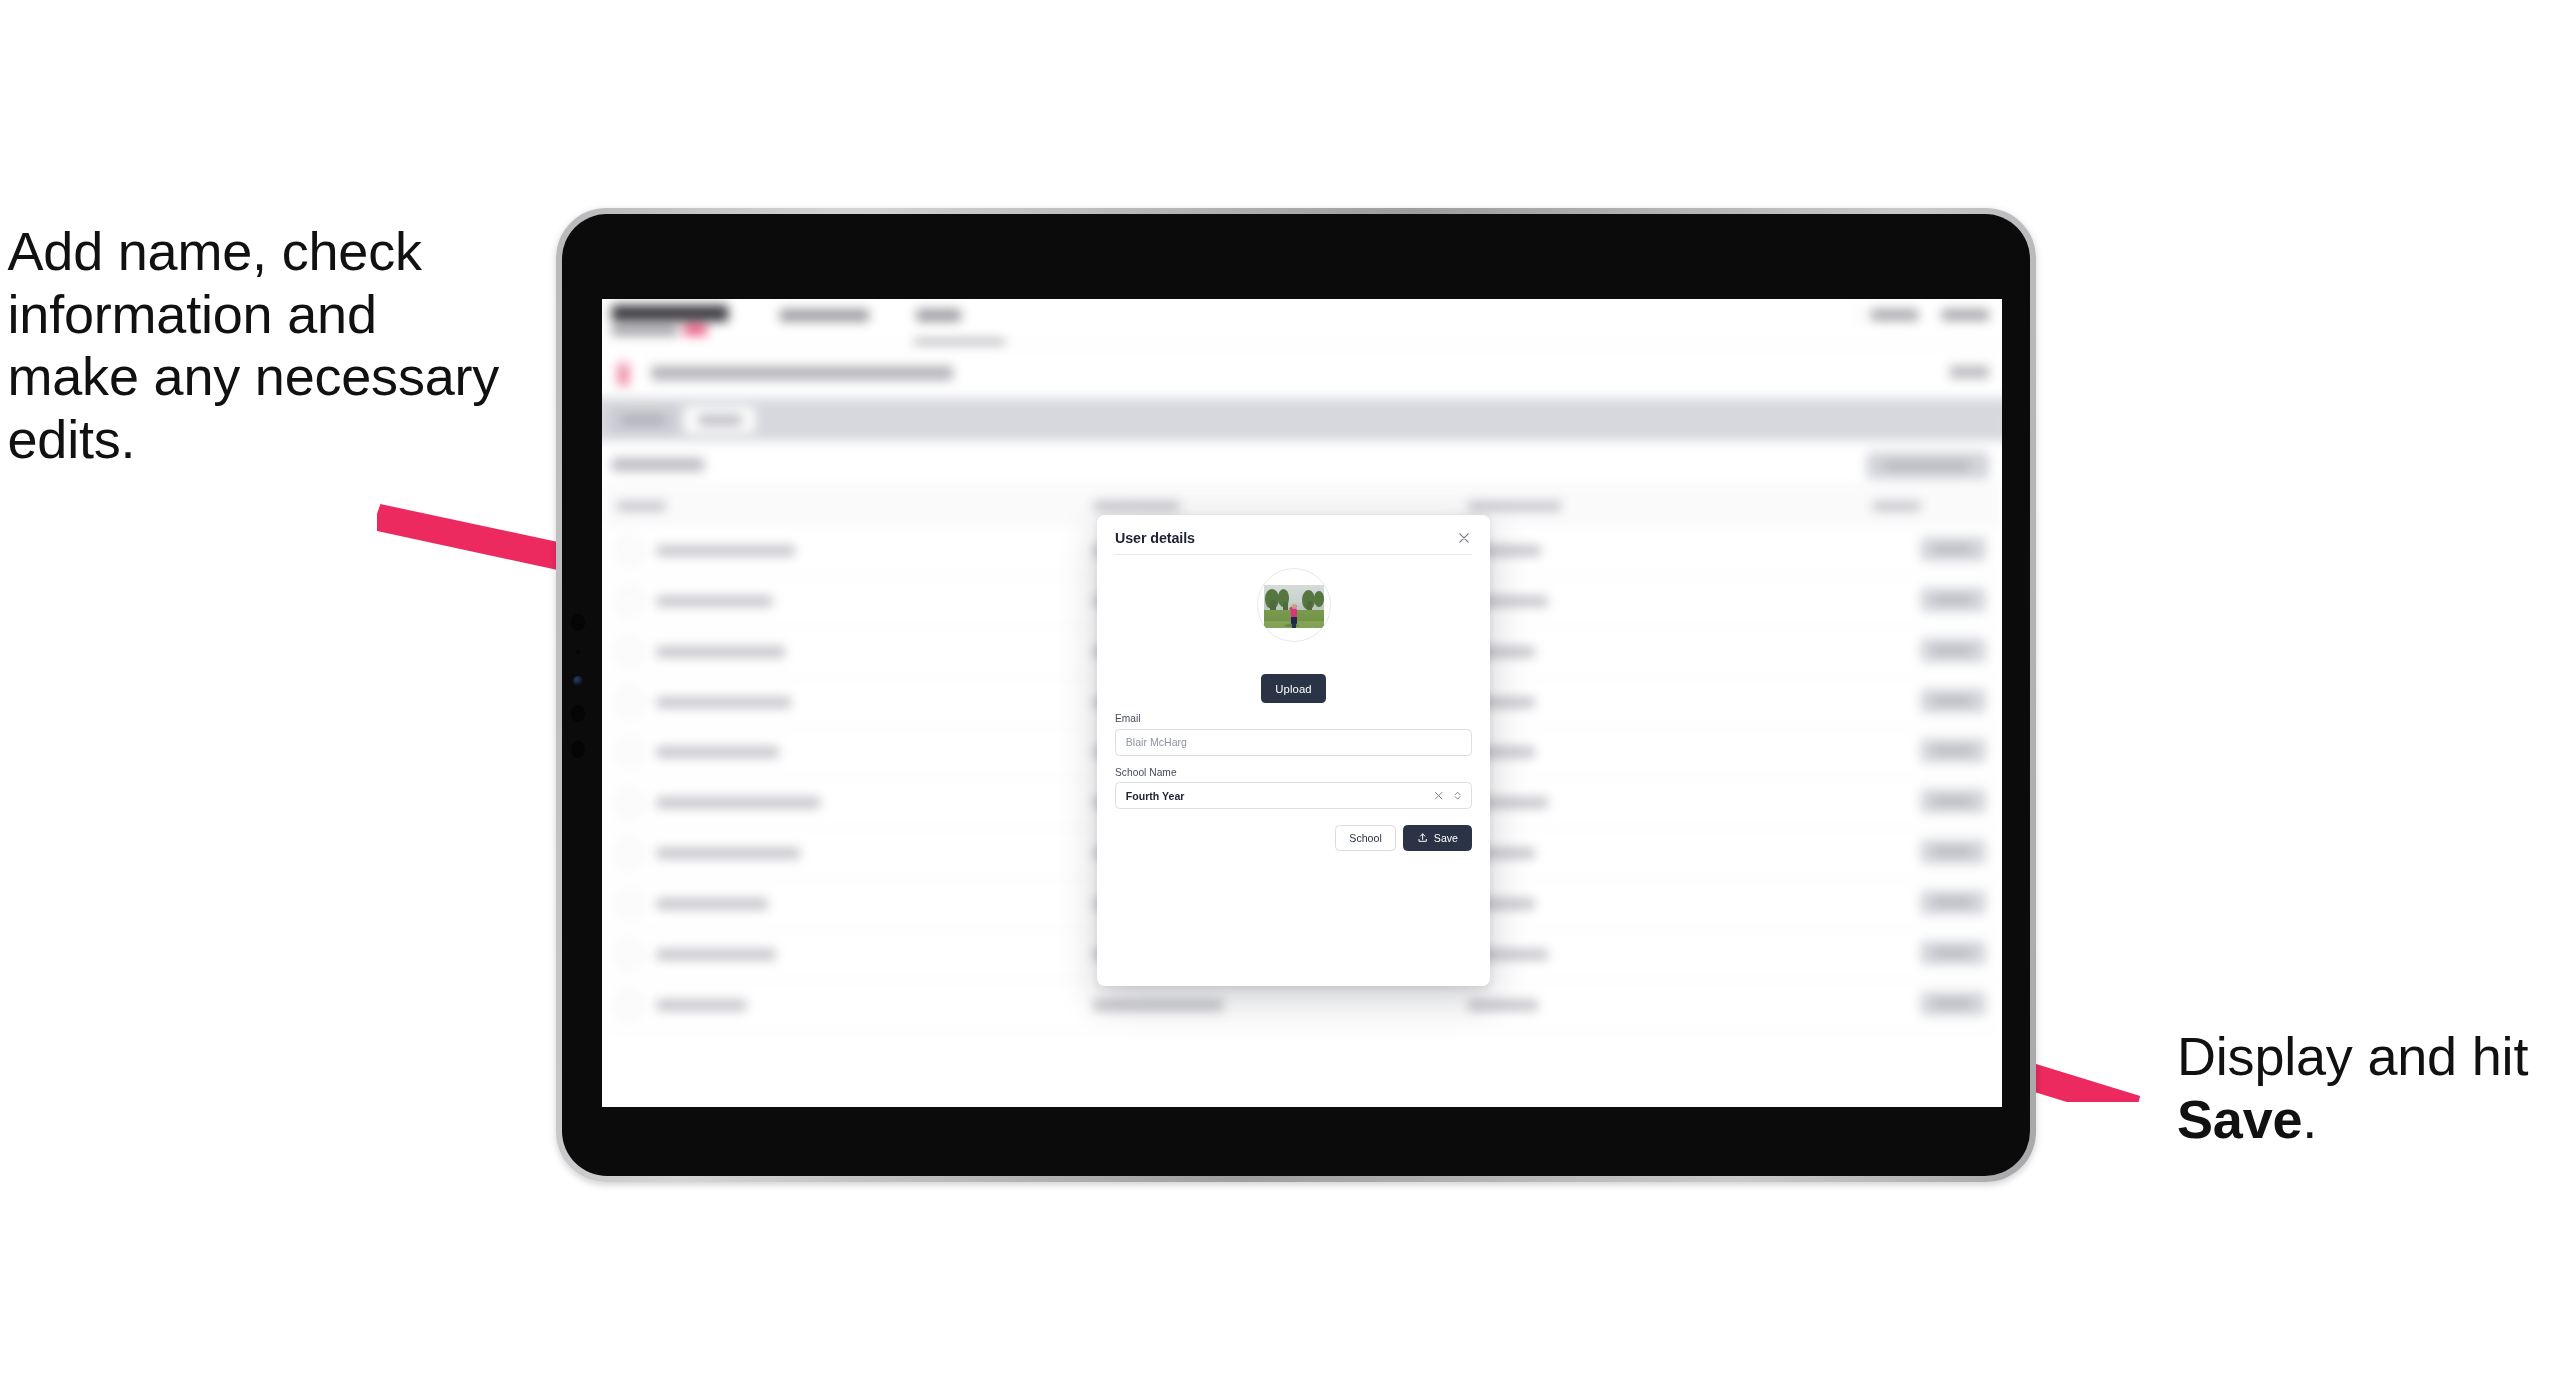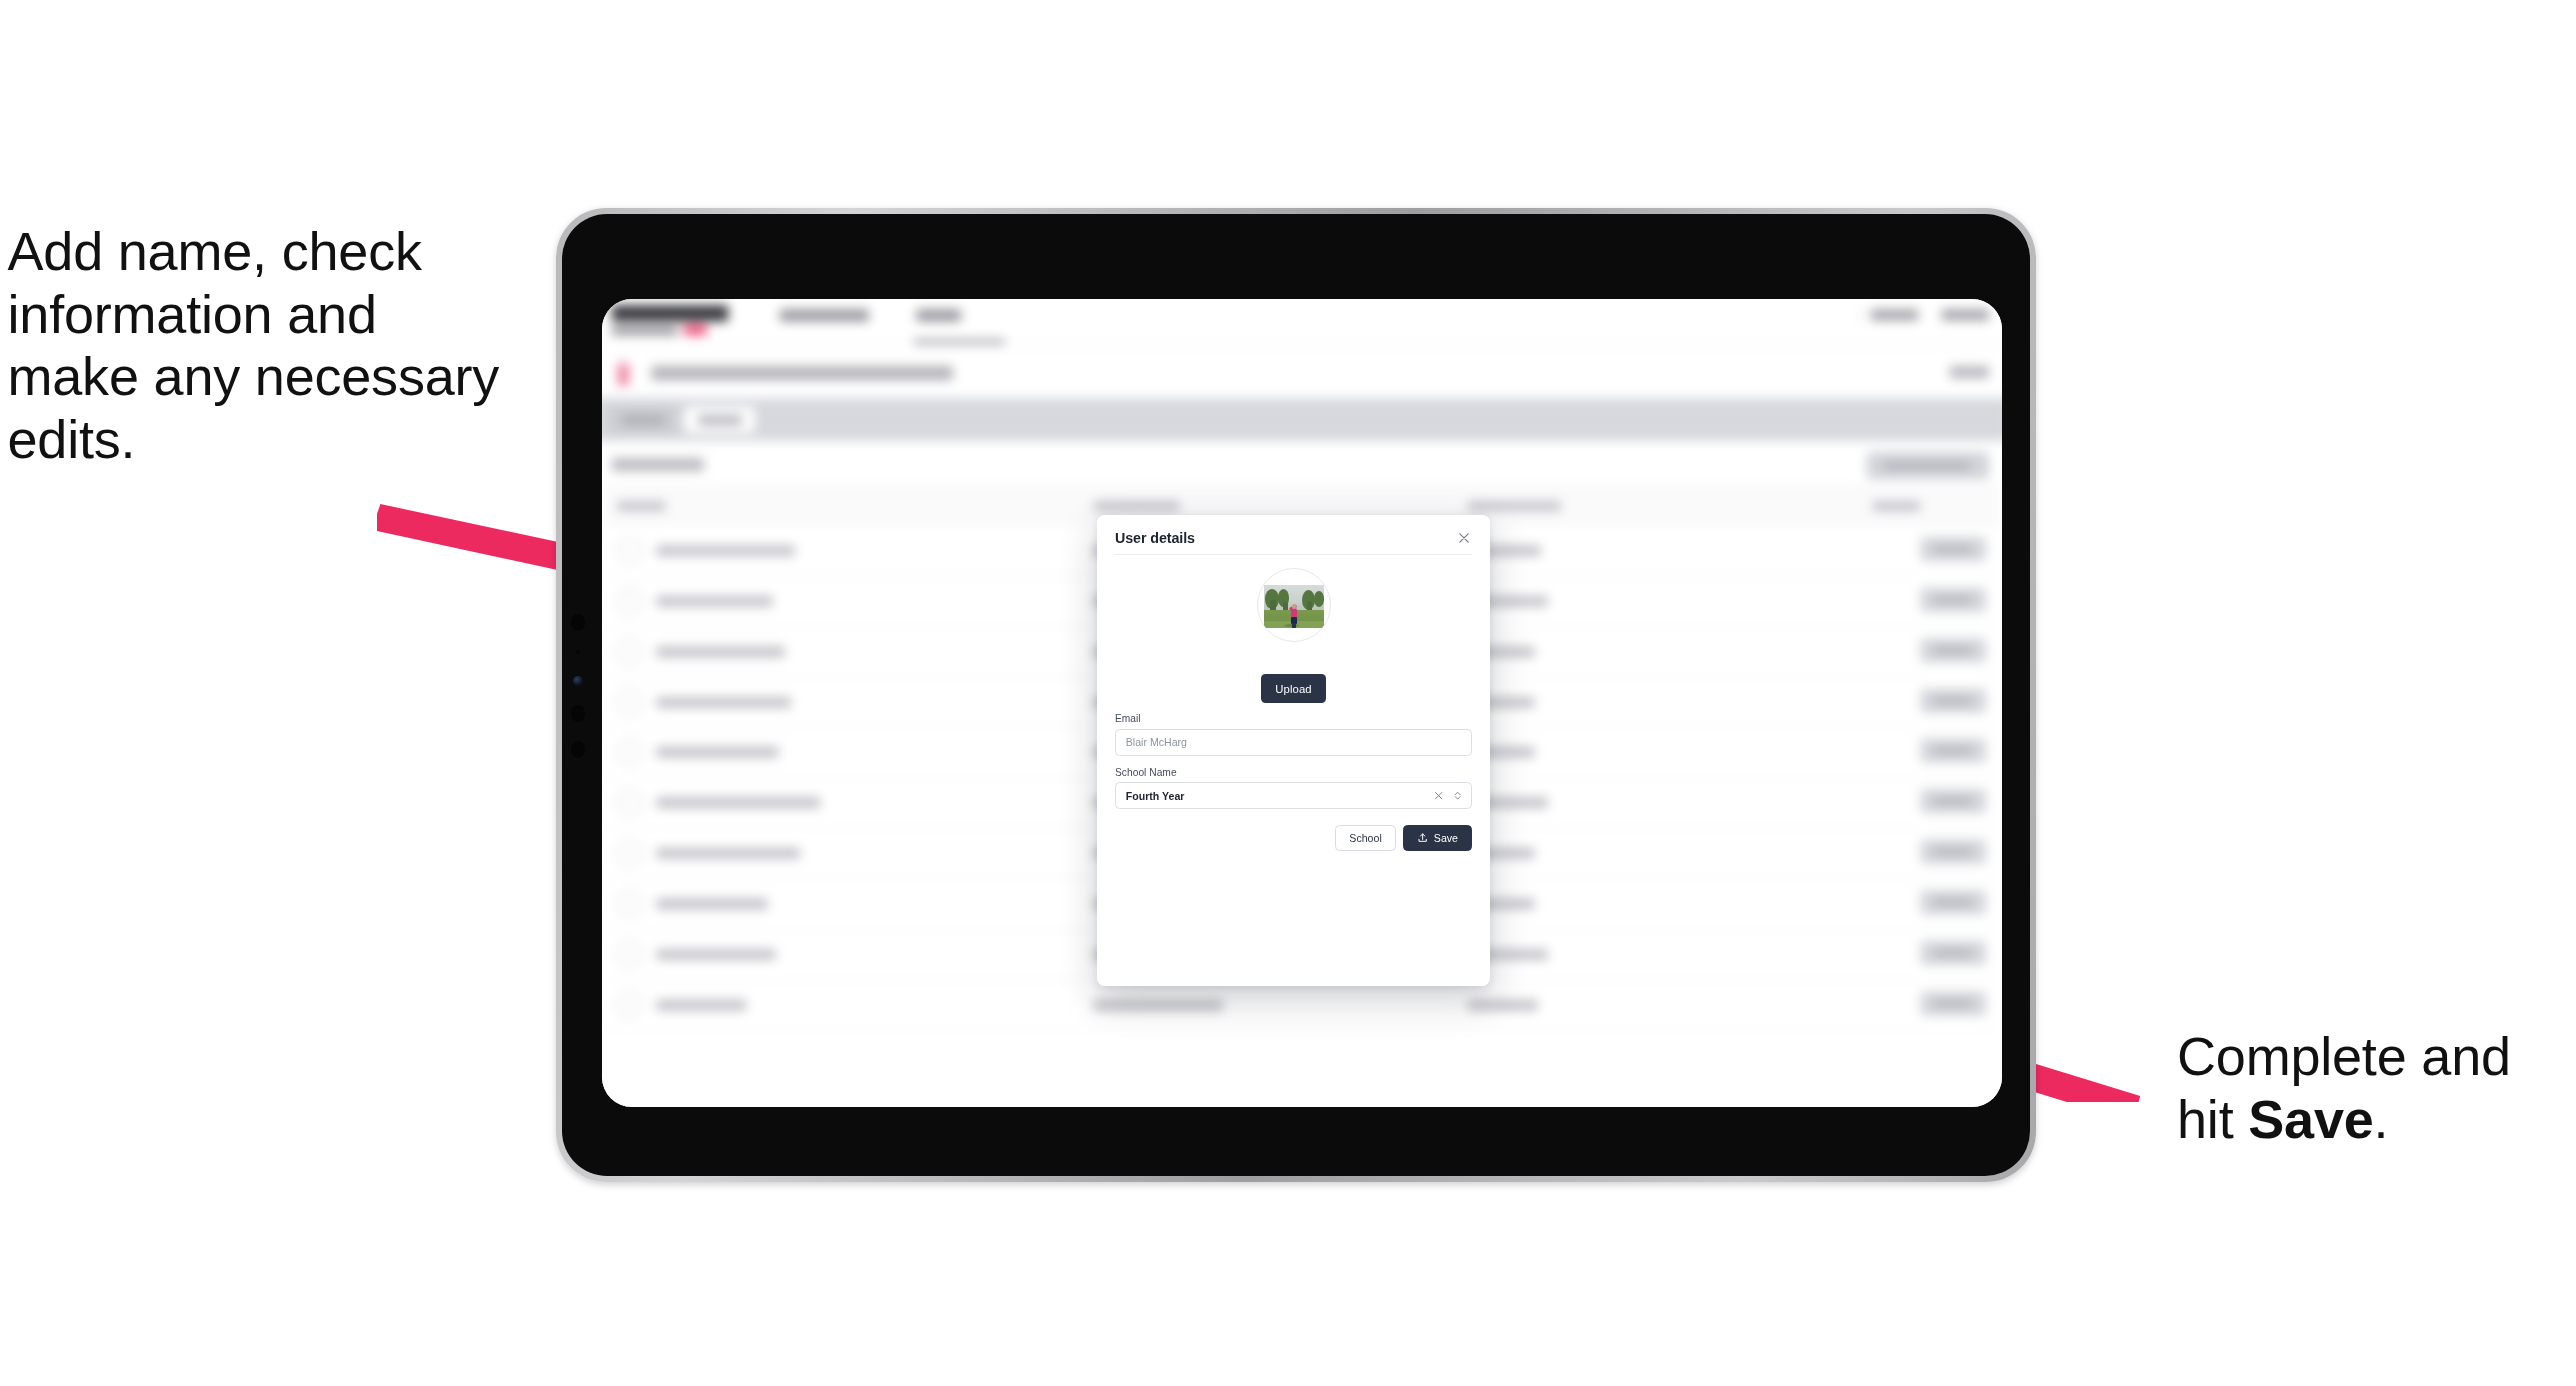--- a/index.html
+++ b/index.html
@@ -31,21 +31,21 @@
     box-shadow:0 2.3px 7.5px rgba(0,0,0,.18);
     padding:6px;box-sizing:border-box;
   }
   #tablet-screen-bezel{
     position:absolute;left:6px;top:6px;right:6px;bottom:6px;
     border-radius:45px;background:#0b0b0c;
   }
   
   #viewport{
     position:absolute;left:40px;top:85px;width:1400px;height:808px;
-    background:#ffffff;overflow:hidden;border-radius:30px;
+    background:#ffffff;overflow:hidden;
   }
   
   #page-blur{
     position:absolute;inset:0;
     filter:blur(5.3px);
     transform:scale(1.012);
     transform-origin:center;
   }
 
   
@@ -136,21 +136,21 @@
   #save-button{background:#2b3446;border:0.8px solid #2b3446;border-radius:4.5px;color:#fff;
     font-size:10.6px;padding:6px 13px;font-family:inherit;cursor:pointer;
     display:flex;align-items:center;gap:6px;}
 </style>
 </head>
 <body>
 
 <div class="annot" id="annot-left">Add name, check information and make any necessary edits.</div>
 
 <div class="annot" id="annot-right">
-  <span>Complete and hit </span><span class="bold">Save</span><span>.</span>
+  <span>Display and hit </span><span class="bold">Save</span><span>.</span>
 </div>
 
 <svg class="arrow-svg" id="arrow-left-svg" viewBox="0 0 920 220">
   <path d="M4,8 L760,170 L745,205 L-8,42 Z" fill="#ec2a5f"></path>
   <path d="M700,128 L835,176 L706,222 Z" fill="#ec2a5f"></path>
 </svg>
 
 <svg class="arrow-svg" id="arrow-right-svg" viewBox="0 0 860 330">
   <path d="M855,322 L118,96 L108,131 L846,357 Z" fill="#ec2a5f"></path>
   <path d="M172,40 L10,90 L150,160 Z" fill="#ec2a5f"></path>

